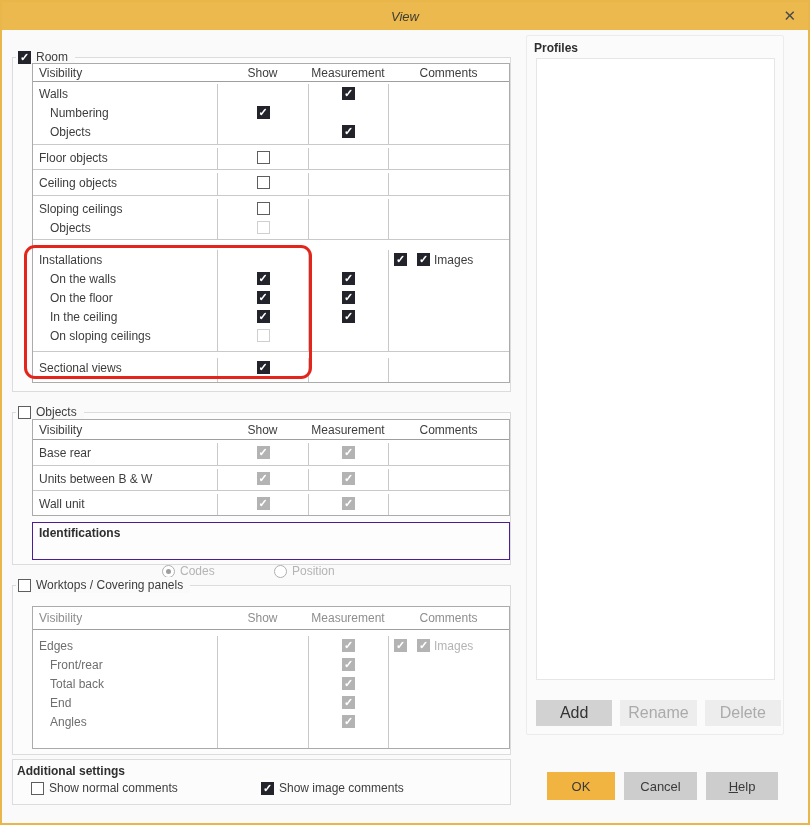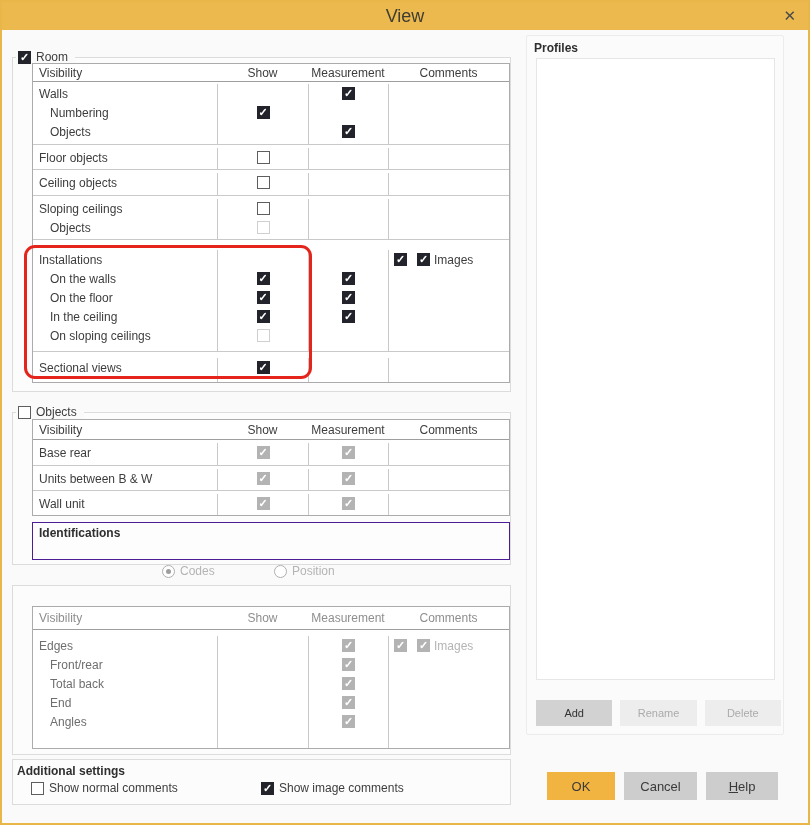--- a/index.html
+++ b/index.html
@@ -12,21 +12,21 @@
   .window {
     position:relative; width:810px; height:825px;
     border:2px solid #E9B64A; background:#FAFAFA;
     font-size:12px; color:#3D3D3D;
   }
   
   .titlebar {
     position:absolute; left:0; top:0; width:100%; height:28px;
     background:#EBB94E; display:flex; align-items:center; justify-content:center;
   }
-  .titlebar .title { font-size:18px; color:#3F3C32; }
+  .titlebar .title { font-size:13px; color:#3F3C32;font-style:italic; }
   .titlebar .close {
     position:absolute; right:12px; top:5px; font-size:15px; color:#4A4A4A;
     cursor:default; line-height:17px;
   }
   
   .group {
     position:absolute; border:1px solid #DCDCDC; background:#FCFCFC;
   }
   .legend {
     position:absolute; top:-9px; left:3px; height:16px;
@@ -113,21 +113,21 @@
   .profiles-title { font-weight:bold; color:#2F2F2F; padding:5px 0 0 7px; }
   .profiles-list {
     position:absolute; left:9px; top:22px; width:239px; height:622px;
     background:#FFFFFF; border:1px solid #E6E6E6;
   }
   .profiles-btns {
     position:absolute; left:9px; top:664px; width:245px; display:flex; gap:8px;
   }
   .pbtn {
     height:26px; flex:1; display:flex; align-items:center; justify-content:center;
-    font-size:11px; cursor:default;
+    font-size:16px; cursor:default;
   }
   .pbtn.enabled  { background:#D2D2D2; color:#333333; }
   .pbtn.disabled { background:#EDEDED; color:#ABABAB; }
   
   .footer-btns { position:absolute; left:545px; top:770px; display:flex; gap:9px; }
   .fbtn {
     height:28px; display:flex; align-items:center; justify-content:center;
     font-size:13px; color:#3A3A3A; cursor:default;
   }
   .fbtn.ok     { width:68px; background:#F1B441; }
@@ -408,20 +408,24 @@
         </div>
         <div class="id-item">
           <span class="radio"></span>
           <span class="graytext">Position</span>
         </div>
       </div>
     </div>
   </div>
 
   <div class="group" style="left:10px; top:583px; width:499px; height:170px;">
+    <div class="legend">
+      <span class="cb"></span>
+      <span>Worktops / Covering panels</span>
+    </div>
 
     <div class="tbl" style="left:19px; top:20px;">
       <div class="thead h23">
         <div class="th c1 graytext" style="color:#8E8E8E;">Visibility</div>
         <div class="th c2" style="color:#8E8E8E;">Show</div>
         <div class="th c3" style="color:#8E8E8E;">Measurement</div>
         <div class="th c4" style="color:#8E8E8E;">Comments</div>
       </div>
       <div class="trow first r-work">
         <div class="cell c1" style="color:#6E6E6E;">

